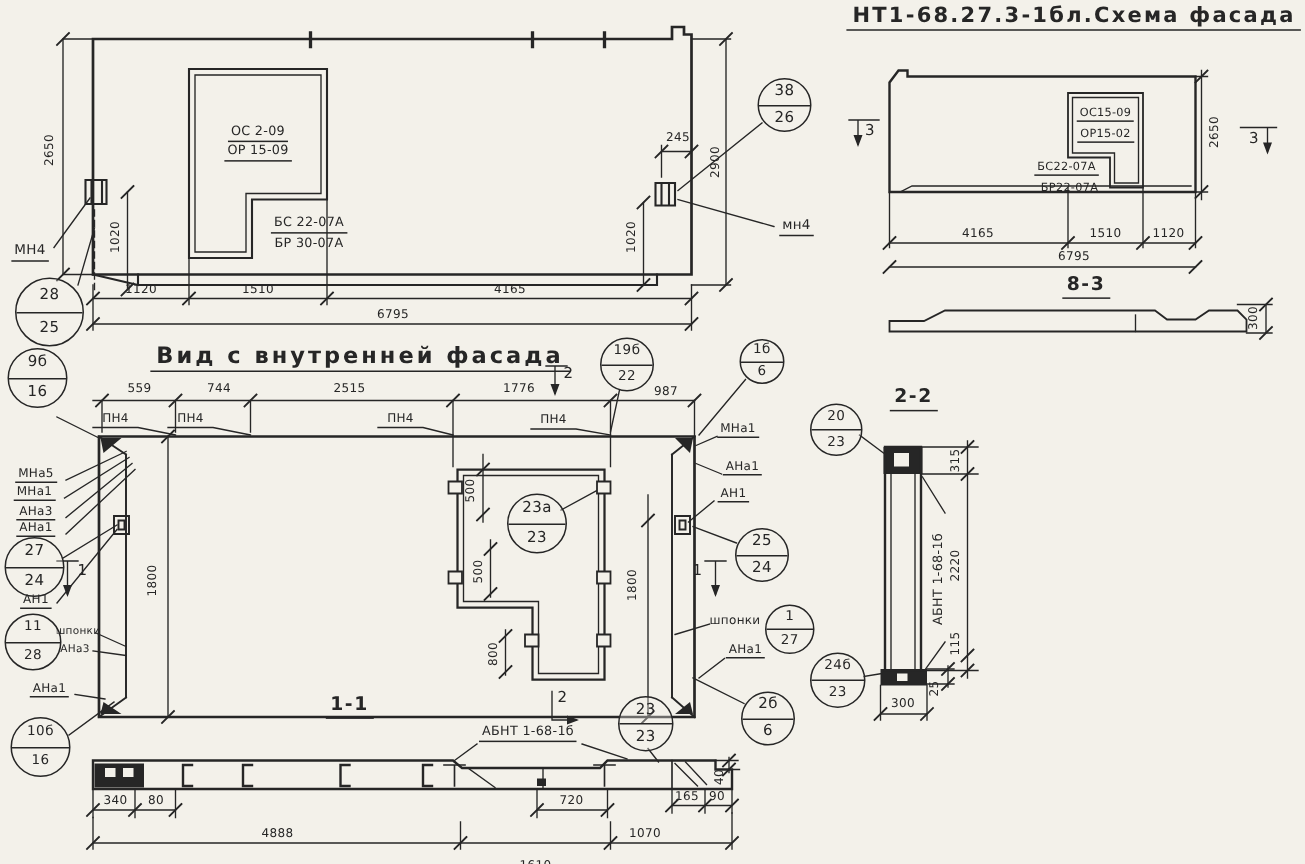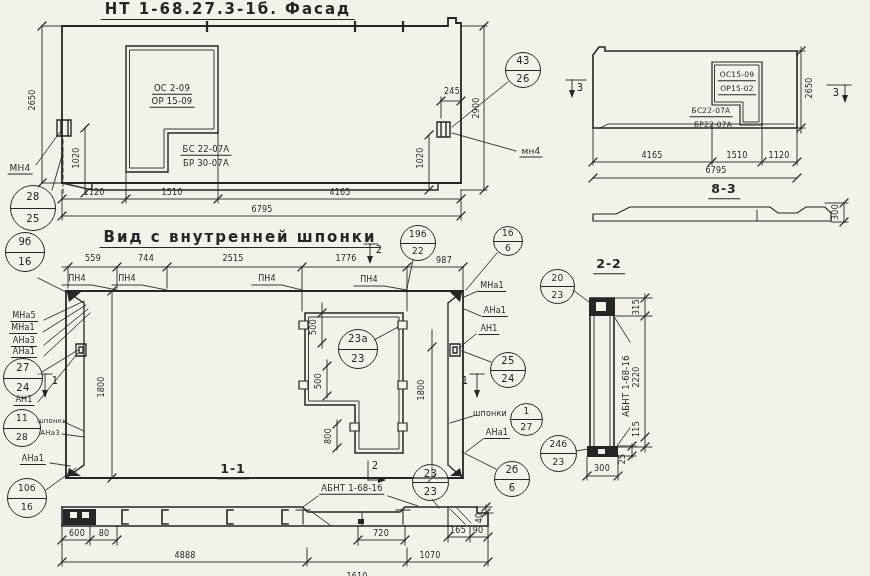--- a/index.html
+++ b/index.html
@@ -167,52 +167,52 @@
       M628,450 l8,-8 M628,460 l8,-8 M583,480 l8,-8 M614,480 l8,-8"></path>
 
     <g fill="#262626" stroke="none">
       <path d="M569,90 L575,90 L572,98 Z M842,95 L848,95 L845,103 Z
                M367,256 L373,256 L370,264 Z M42,390 L48,390 L45,398 Z
                M474,390 L480,390 L477,398 Z M378,477 L378,483 L386,480 Z"></path>
     </g>
   </g>
 </svg>
 
-<span class="t ttl" style="left:228px;top:11px">НТ 1-68.27.3-1б. Фасад</span>
 <span class="t t85 ul" style="left:172px;top:89px">ОС 2-09</span>
 <span class="t t85 ul" style="left:172px;top:102px">ОР 15-09</span>
 <span class="t t85 ul" style="left:206px;top:150px">БС 22-07А</span>
 <span class="t t85" style="left:206px;top:163px">БР 30-07А</span>
 <span class="t t8 rot" style="left:33px;top:100px">2650</span>
 <span class="t t8 rot" style="left:77px;top:158px">1020</span>
 <span class="t t8 rot" style="left:477px;top:108px">2900</span>
 <span class="t t8 rot" style="left:421px;top:158px">1020</span>
 <span class="t t8" style="left:452px;top:92px">245</span>
 <span class="t ul" style="left:20px;top:169px">МН4</span>
 <span class="t ul" style="left:531px;top:152px">мн4</span>
 <span class="t t8" style="left:94px;top:193px">1120</span>
 <span class="t t8" style="left:172px;top:193px">1510</span>
 <span class="t t8" style="left:340px;top:193px">4165</span>
 <span class="t t8" style="left:262px;top:210px">6795</span>
 
+<span class="t ttl2" style="left:716px;top:12px">НТ1-68.27.3-1бл.Схема фасада</span>
 <span class="t t75 ul" style="left:737px;top:76px">ОС15-09</span>
 <span class="t t75 ul" style="left:737px;top:90px">ОР15-02</span>
 <span class="t t75 ul" style="left:711px;top:112px">БС22-07А</span>
 <span class="t t75" style="left:713px;top:125px">БР22-07А</span>
 <span class="t t8" style="left:652px;top:156px">4165</span>
 <span class="t t8" style="left:737px;top:156px">1510</span>
 <span class="t t8" style="left:779px;top:156px">1120</span>
 <span class="t t8" style="left:716px;top:171px">6795</span>
 <span class="t t8 rot" style="left:810px;top:88px">2650</span>
 <span class="t t10" style="left:580px;top:88px">3</span>
 <span class="t t10" style="left:836px;top:93px">3</span>
 <span class="t ttl3" style="left:724px;top:191px">8-3</span>
 <span class="t t8 rot" style="left:836px;top:212px">300</span>
 
-<span class="t ttl" style="left:240px;top:239px">Вид с внутренней шпонки</span>
+<span class="t ttl" style="left:240px;top:239px">Вид с внутренней фасада</span>
 <span class="t t8" style="left:93px;top:259px">559</span>
 <span class="t t8" style="left:146px;top:259px">744</span>
 <span class="t t8" style="left:233px;top:259px">2515</span>
 <span class="t t8" style="left:346px;top:259px">1776</span>
 <span class="t t8" style="left:444px;top:261px">987</span>
 <span class="t t8" style="left:77px;top:279px">ПН4</span>
 <span class="t t8" style="left:127px;top:279px">ПН4</span>
 <span class="t t8" style="left:267px;top:279px">ПН4</span>
 <span class="t t8" style="left:369px;top:280px">ПН4</span>
 <span class="t t10" style="left:379px;top:250px">2</span>
@@ -233,21 +233,21 @@
 <span class="t t8" style="left:490px;top:414px">шпонки</span>
 <span class="t t8 ul" style="left:497px;top:434px">АНа1</span>
 <span class="t t8 rot" style="left:102px;top:387px">1800</span>
 <span class="t t8 rot" style="left:422px;top:390px">1800</span>
 <span class="t t8 rot" style="left:314px;top:327px">500</span>
 <span class="t t8 rot" style="left:319px;top:381px">500</span>
 <span class="t t8 rot" style="left:329px;top:436px">800</span>
 
 <span class="t ttl3" style="left:233px;top:471px">1-1</span>
 <span class="t t85 ul" style="left:352px;top:489px">АБНТ 1-68-1б</span>
-<span class="t t8" style="left:77px;top:534px">600</span>
+<span class="t t8" style="left:77px;top:534px">340</span>
 <span class="t t8" style="left:104px;top:534px">80</span>
 <span class="t t8" style="left:381px;top:534px">720</span>
 <span class="t t8" style="left:458px;top:531px">165</span>
 <span class="t t8" style="left:478px;top:531px">90</span>
 <span class="t t8 rot" style="left:480px;top:518px">40</span>
 <span class="t t8" style="left:185px;top:556px">4888</span>
 <span class="t t8" style="left:357px;top:577px">1610</span>
 <span class="t t8" style="left:430px;top:556px">1070</span>
 
 <span class="t ttl3" style="left:609px;top:266px">2-2</span>
@@ -256,21 +256,21 @@
 <span class="t t8 rot" style="left:637px;top:377px">2220</span>
 <span class="t t8 rot" style="left:637px;top:429px">115</span>
 <span class="t t8 rot" style="left:623px;top:459px">25</span>
 <span class="t t8" style="left:602px;top:469px">300</span>
 
 <div class="circ" style="left:10px;top:185px;width:46px;height:46px">
   <span>28</span>
       <span>25</span>
     </div>
 <div class="circ" style="left:505px;top:52px;width:36px;height:36px">
-  <span>43</span>
+  <span>38</span>
       <span>26</span>
     </div>
 <div class="circ" style="left:5px;top:232px;width:40px;height:40px">
   <span>9б</span>
       <span>16</span>
     </div>
 <div class="circ" style="left:3px;top:358px;width:40px;height:40px">
   <span>27</span>
       <span>24</span>
     </div>

